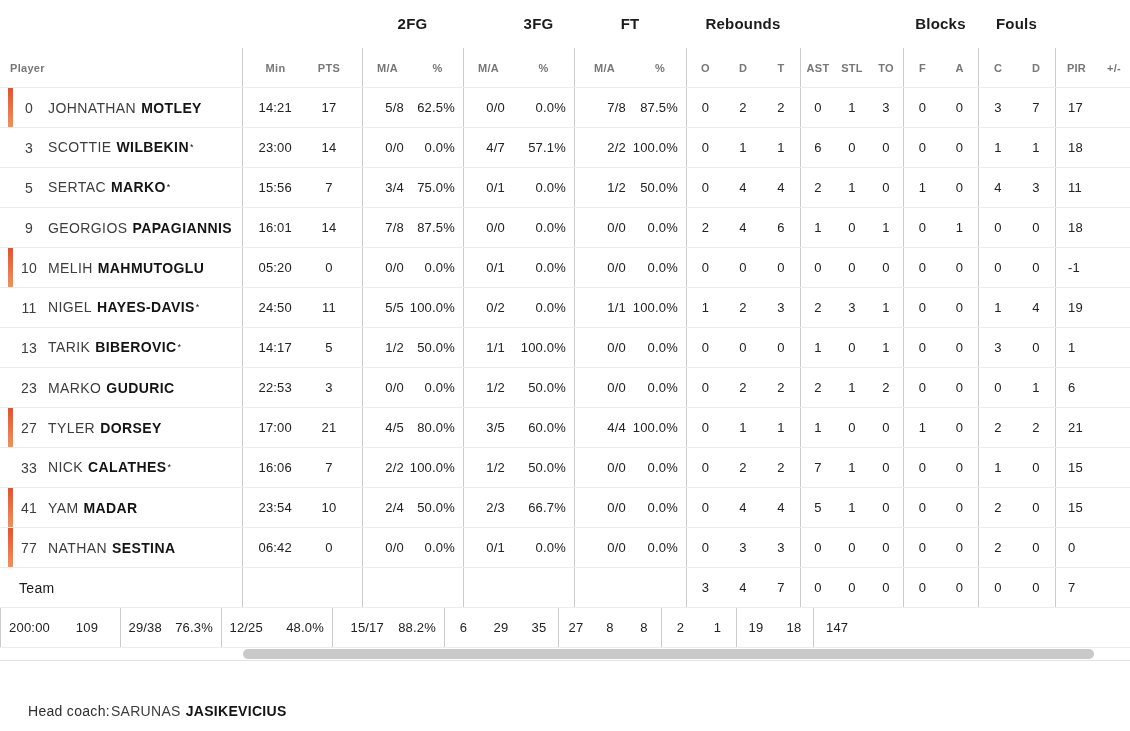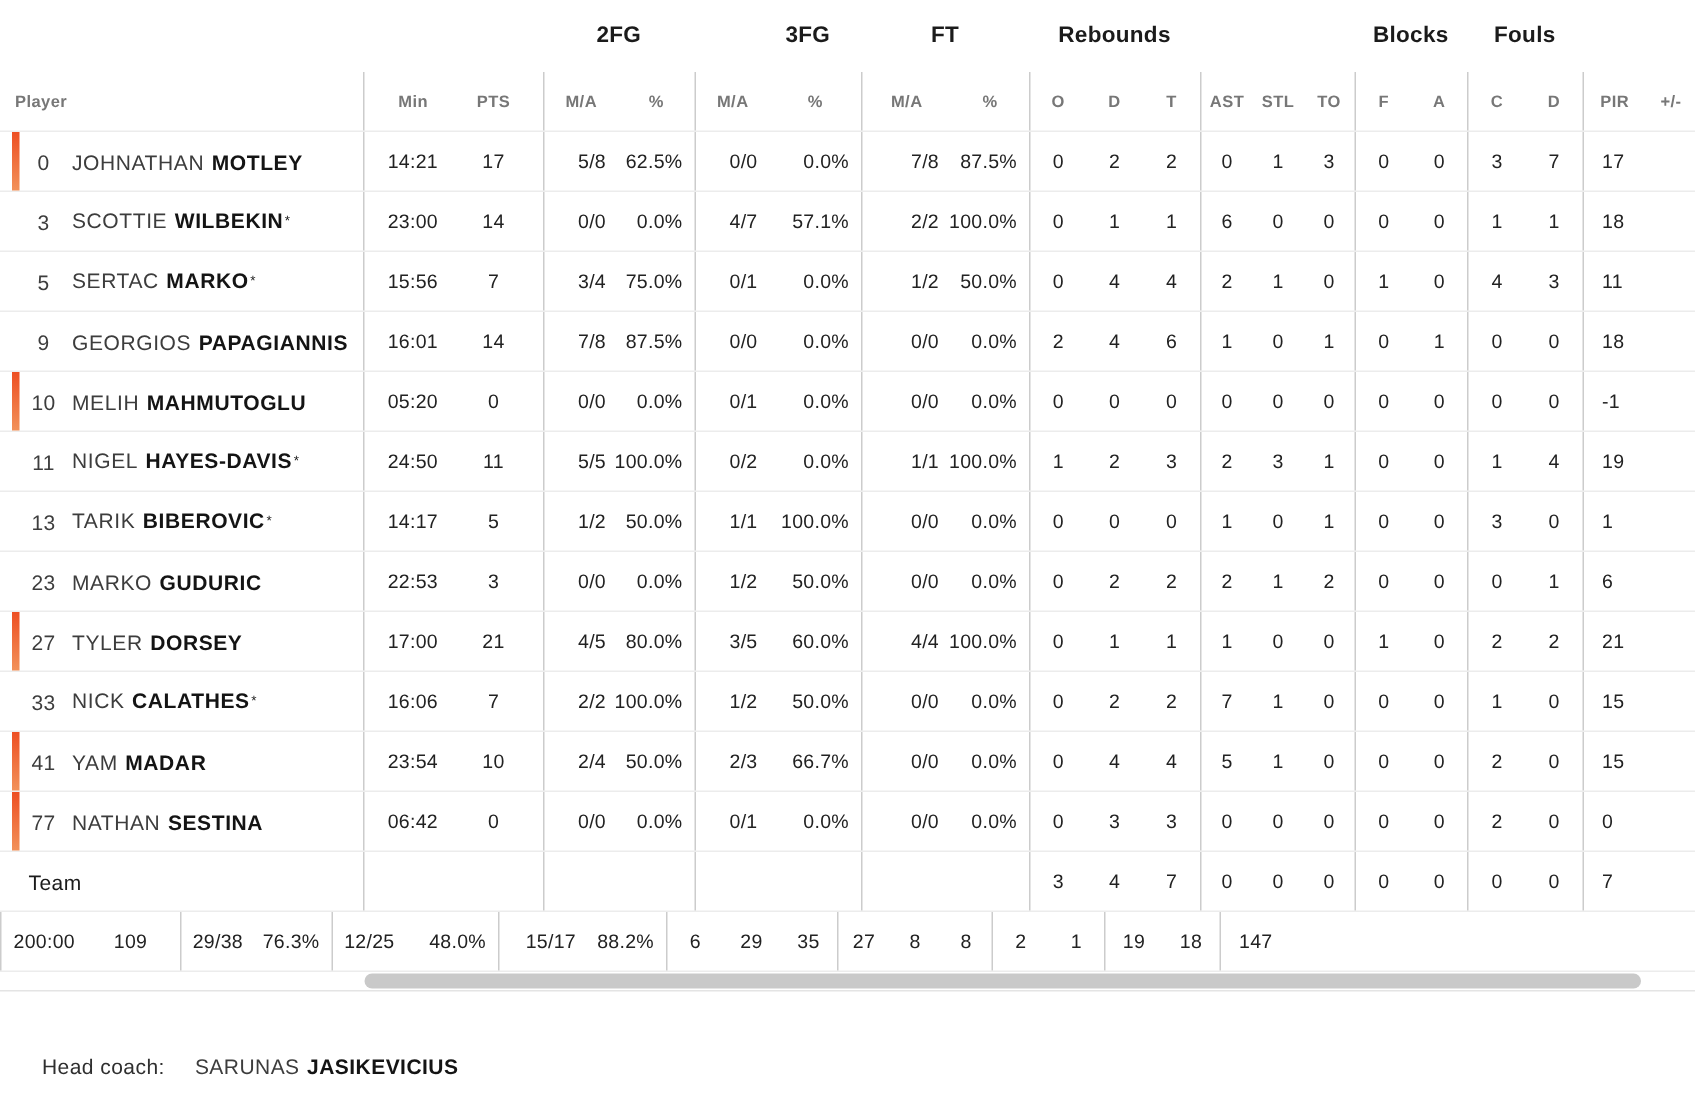--- a/index.html
+++ b/index.html
@@ -37,21 +37,21 @@
   .num{width:22px;text-align:center;margin-left:5px;font-size:14px;color:var(--fname);flex:0 0 22px;}
   .pname{margin-left:8px;font-size:14px;color:var(--fname);white-space:nowrap;letter-spacing:.4px;}
   .lname{font-weight:700;color:var(--lname);margin-left:5px;text-align:center;}
   .star{font-size:9px;vertical-align:top;color:var(--lname);margin-left:1px;line-height:1.9;}
   .tlabel{font-size:14px;font-weight:400;color:#1b1b1b;padding-left:19px;letter-spacing:.3px;}
   .scrollzone{position:relative;height:12px;}
   .thumb{position:absolute;left:243px;top:1px;width:851px;height:10px;border-radius:5px;
     background:var(--thumb);}
   .bottom-line{height:1px;background:#e4e4e4;width:1130px;}
   .coach{margin:42px 0 0 28px;font-size:14px;color:#2f2f2f;letter-spacing:.3px;}
-  .coach .cfirst{margin-left:20px;color:#3d3d3d;}
+  .coach .cfirst{margin-left:1px;color:#3d3d3d;}
   .coach .clast{margin-left:5px;font-weight:700;color:#141414;}
 </style>
 </head>
 <body>
 
 <div class="tablewrap">
   <div class="grouprow">
     <div class="grouplabel g0">2FG</div>
     <div class="grouplabel g1">3FG</div>
     <div class="grouplabel g2">FT</div>

